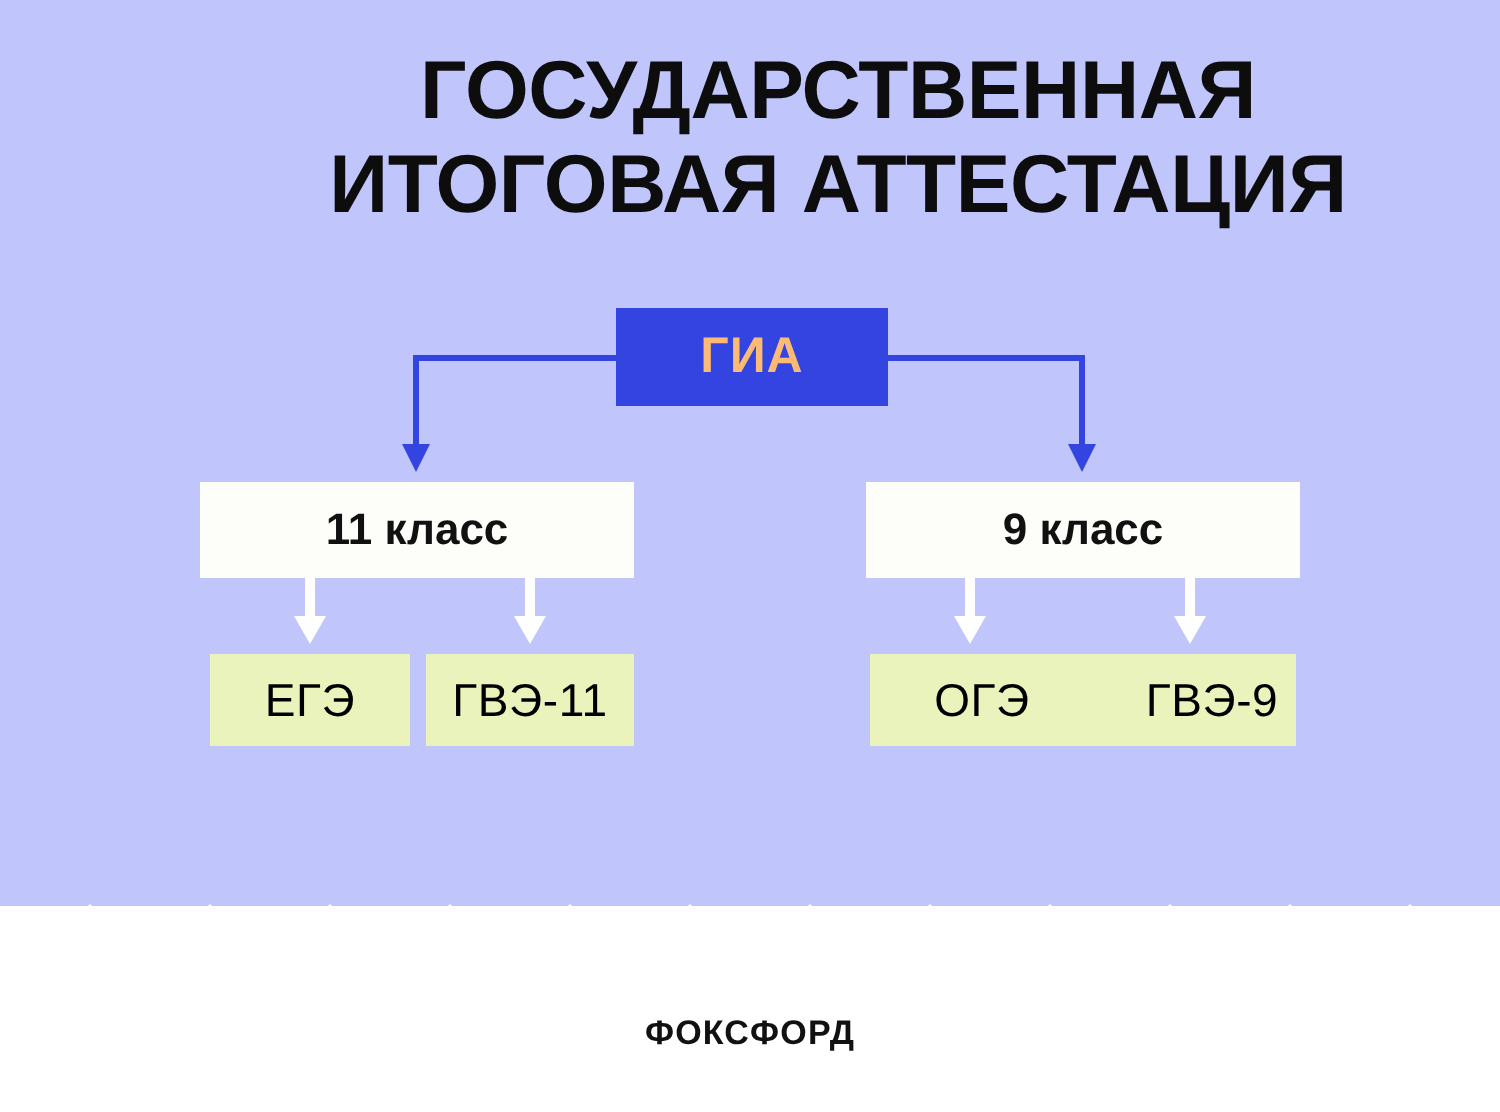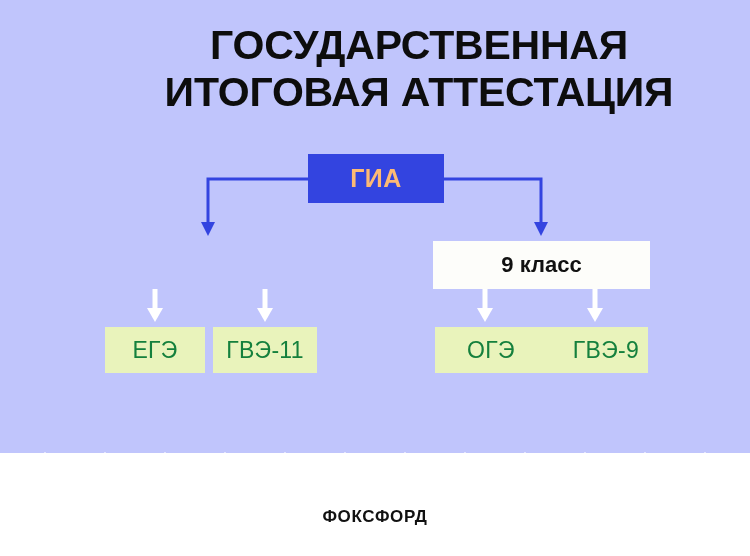--- a/index.html
+++ b/index.html
@@ -90,21 +90,21 @@
     font-weight: bold;
     font-size: 22px;
   }
   #node-grade11 { left: 100px; width: 217px; }
   #node-grade9  { left: 433px; width: 217px; }
 
   .node-exam {
     top: 327px;
     height: 46px;
     background: #e9f3bb;
-    color: #15803d;
+    color: #000000;
     font-weight: normal;
     font-size: 23px;
     letter-spacing: 0.3px;
   }
   #node-ege   { left: 105px; width: 100px; }
   #node-gve11 { left: 213px; width: 104px; }
   #node-oge   { left: 435px; width: 112px; }
   #node-gve9  { left: 543px; width: 105px; padding-left: 21px; }
 
   
@@ -164,20 +164,21 @@
 
       <path d="M 485 289 L 485 311" stroke="#ffffff" stroke-width="5" fill="none"></path>
       <polygon points="485,322 477,308 493,308" fill="#ffffff"></polygon>
 
       <path d="M 595 289 L 595 311" stroke="#ffffff" stroke-width="5" fill="none"></path>
       <polygon points="595,322 587,308 603,308" fill="#ffffff"></polygon>
     </svg>
 
     <div class="node node-root" id="node-root">ГИА</div>
 
+    <div class="node node-level" id="node-grade11">11 класс</div>
 
     <div class="node node-level" id="node-grade9">9 класс</div>
 
     <div class="node node-exam" id="node-ege">ЕГЭ</div>
 
     <div class="node node-exam" id="node-gve11">ГВЭ-11</div>
 
     <div class="node node-exam" id="node-oge">ОГЭ</div>
 
     <div class="node node-exam" id="node-gve9">ГВЭ-9</div>

